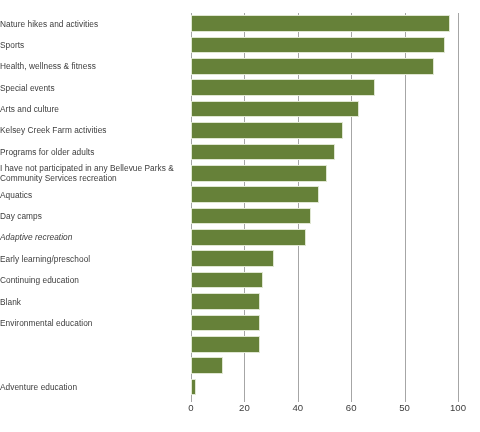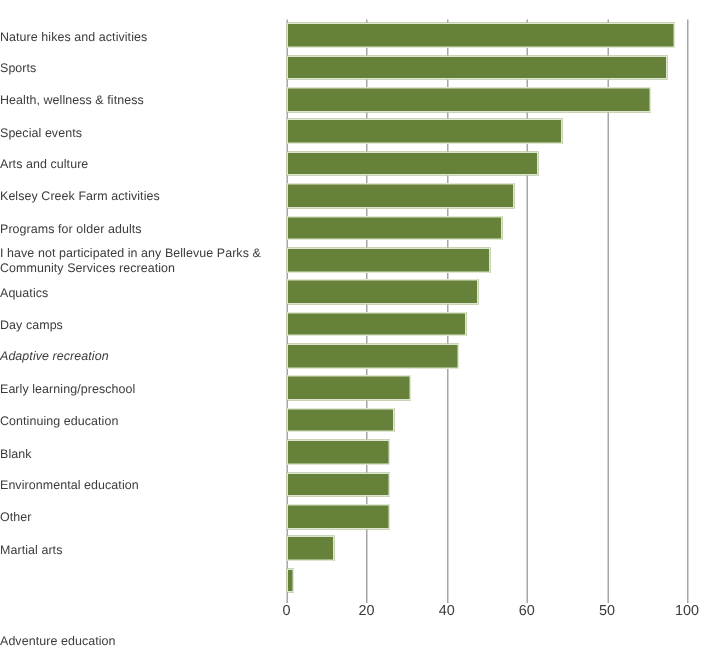--- a/index.html
+++ b/index.html
@@ -125,23 +125,21 @@
       <div class="cat-label" style="top: 133.878px; padding-left: 40px;">Programs for older adults</div>
       <div class="cat-label" style="top: 150.117px;">I have not participated in any Bellevue Parks &amp;
 Community Services recreation</div>
       <div class="cat-label" style="top: 176.656px;">Aquatics</div>
       <div class="cat-label" style="top: 198.044px;">Day camps</div>
       <div class="cat-label" style="top: 219.433px; font-style: italic;">Adaptive recreation</div>
       <div class="cat-label" style="top: 240.822px;">Early learning/preschool</div>
       <div class="cat-label" style="top: 262.211px;">Continuing education</div>
       <div class="cat-label" style="top: 283.6px;">Blank</div>
       <div class="cat-label" style="top: 304.989px;">Environmental education</div>
-      <div class="cat-label" style="top: 326.378px;">Other</div>
-      <div class="cat-label" style="top: 347.767px;">Martial arts</div>
-      <div class="cat-label" style="top: 369.156px; margin-top: 40px;">Adventure education</div>
+      <div class="cat-label" style="top: 369.156px;">Adventure education</div>
     </div>
 
   <div class="plot">
     <div class="gridlines">
         <div class="gridline axis0" style="left: 0px;"></div>
         <div class="gridline" style="left: 53.4px;"></div>
         <div class="gridline" style="left: 106.8px;"></div>
         <div class="gridline" style="left: 160.2px;"></div>
         <div class="gridline" style="left: 213.6px;"></div>
         <div class="gridline" style="left: 267px;"></div>

